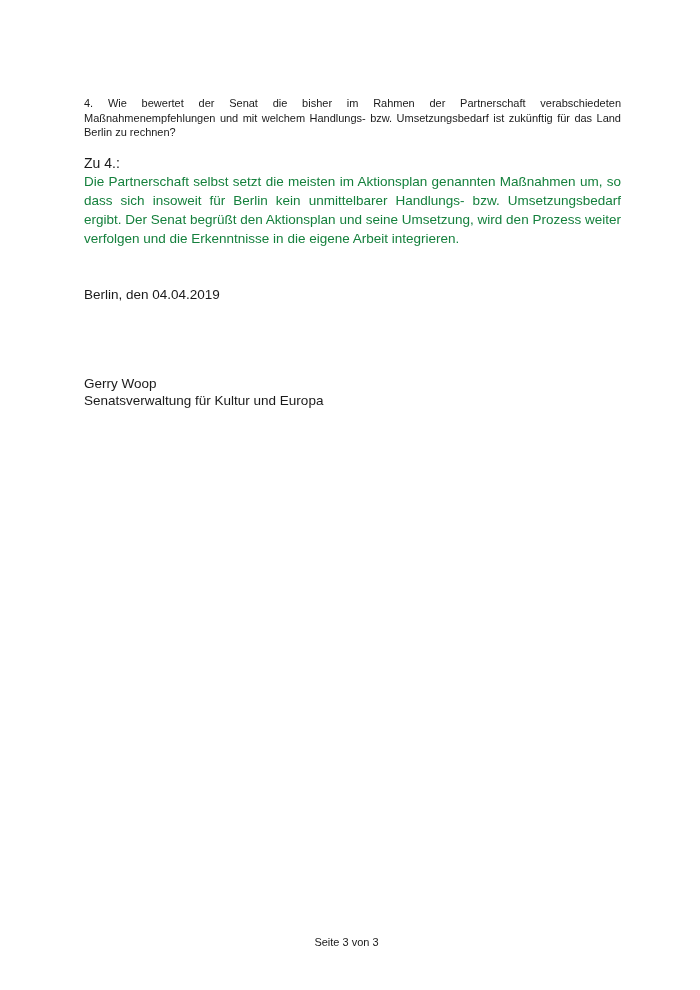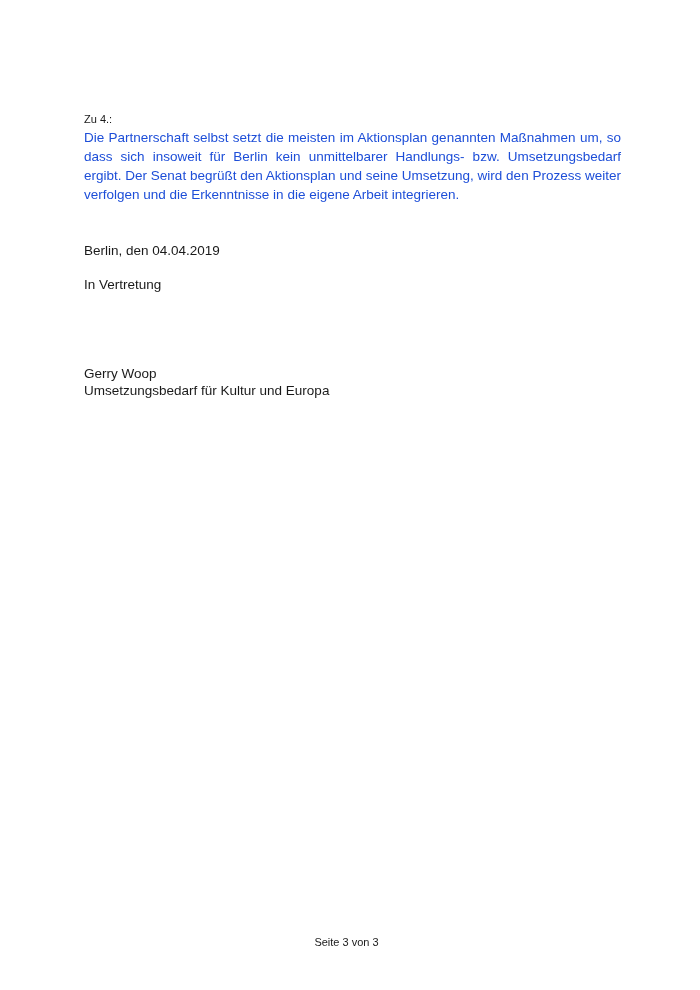--- a/index.html
+++ b/index.html
@@ -24,29 +24,29 @@
     width: 537px;
   }
   .question {
     font-size: 11px;
     line-height: 14.5px;
     text-align: justify;
     color: #1a1a1a;
   }
   .answer-label {
     margin-top: 15px;
-    font-size: 11px;
+    font-size: 14px;
     line-height: 17px;
     color: #1a1a1a;
   }
   .answer-body {
     font-size: 13.5px;
     line-height: 19px;
     text-align: justify;
-    color: #1d4ed8;
+    color: #15803d;
   }
   .dateline {
     margin-top: 38px;
     font-size: 13.5px;
     line-height: 17px;
   }
   .capacity {
     margin-top: 17px;
     font-size: 13.5px;
     line-height: 17px;
@@ -69,29 +69,29 @@
     font-size: 11px;
     color: #1a1a1a;
   }
 </style>
 </head>
 <body>
 
 <div class="page">
   <div class="content">
 
+    <p class="question">4. Wie bewertet der Senat die bisher im Rahmen der Partnerschaft verabschiedeten Maßnahmenempfehlungen und mit welchem Handlungs- bzw. Umsetzungsbedarf ist zukünftig für das Land Berlin zu rechnen?</p>
 
     <p class="answer-label">Zu 4.:</p>
 
     <p class="answer-body">Die Partnerschaft selbst setzt die meisten im Aktionsplan genannten Maßnahmen um, so dass sich insoweit für Berlin kein unmittelbarer Handlungs- bzw. Umsetzungsbedarf ergibt. Der Senat begrüßt den Aktionsplan und seine Umsetzung, wird den Prozess weiter verfolgen und die Erkenntnisse in die eigene Arbeit integrieren.</p>
 
     <p class="dateline">Berlin, den 04.04.2019</p>
 
-    <p class="capacity">In Vertretung</p>
 
     <p class="sig-name">Gerry Woop</p>
 
-    <p class="sig-org">Umsetzungsbedarf für Kultur und Europa</p>
+    <p class="sig-org">Senatsverwaltung für Kultur und Europa</p>
 
   </div>
 
   <div class="footer">Seite 3 von 3</div>
 </div>
 
 </body></html>

